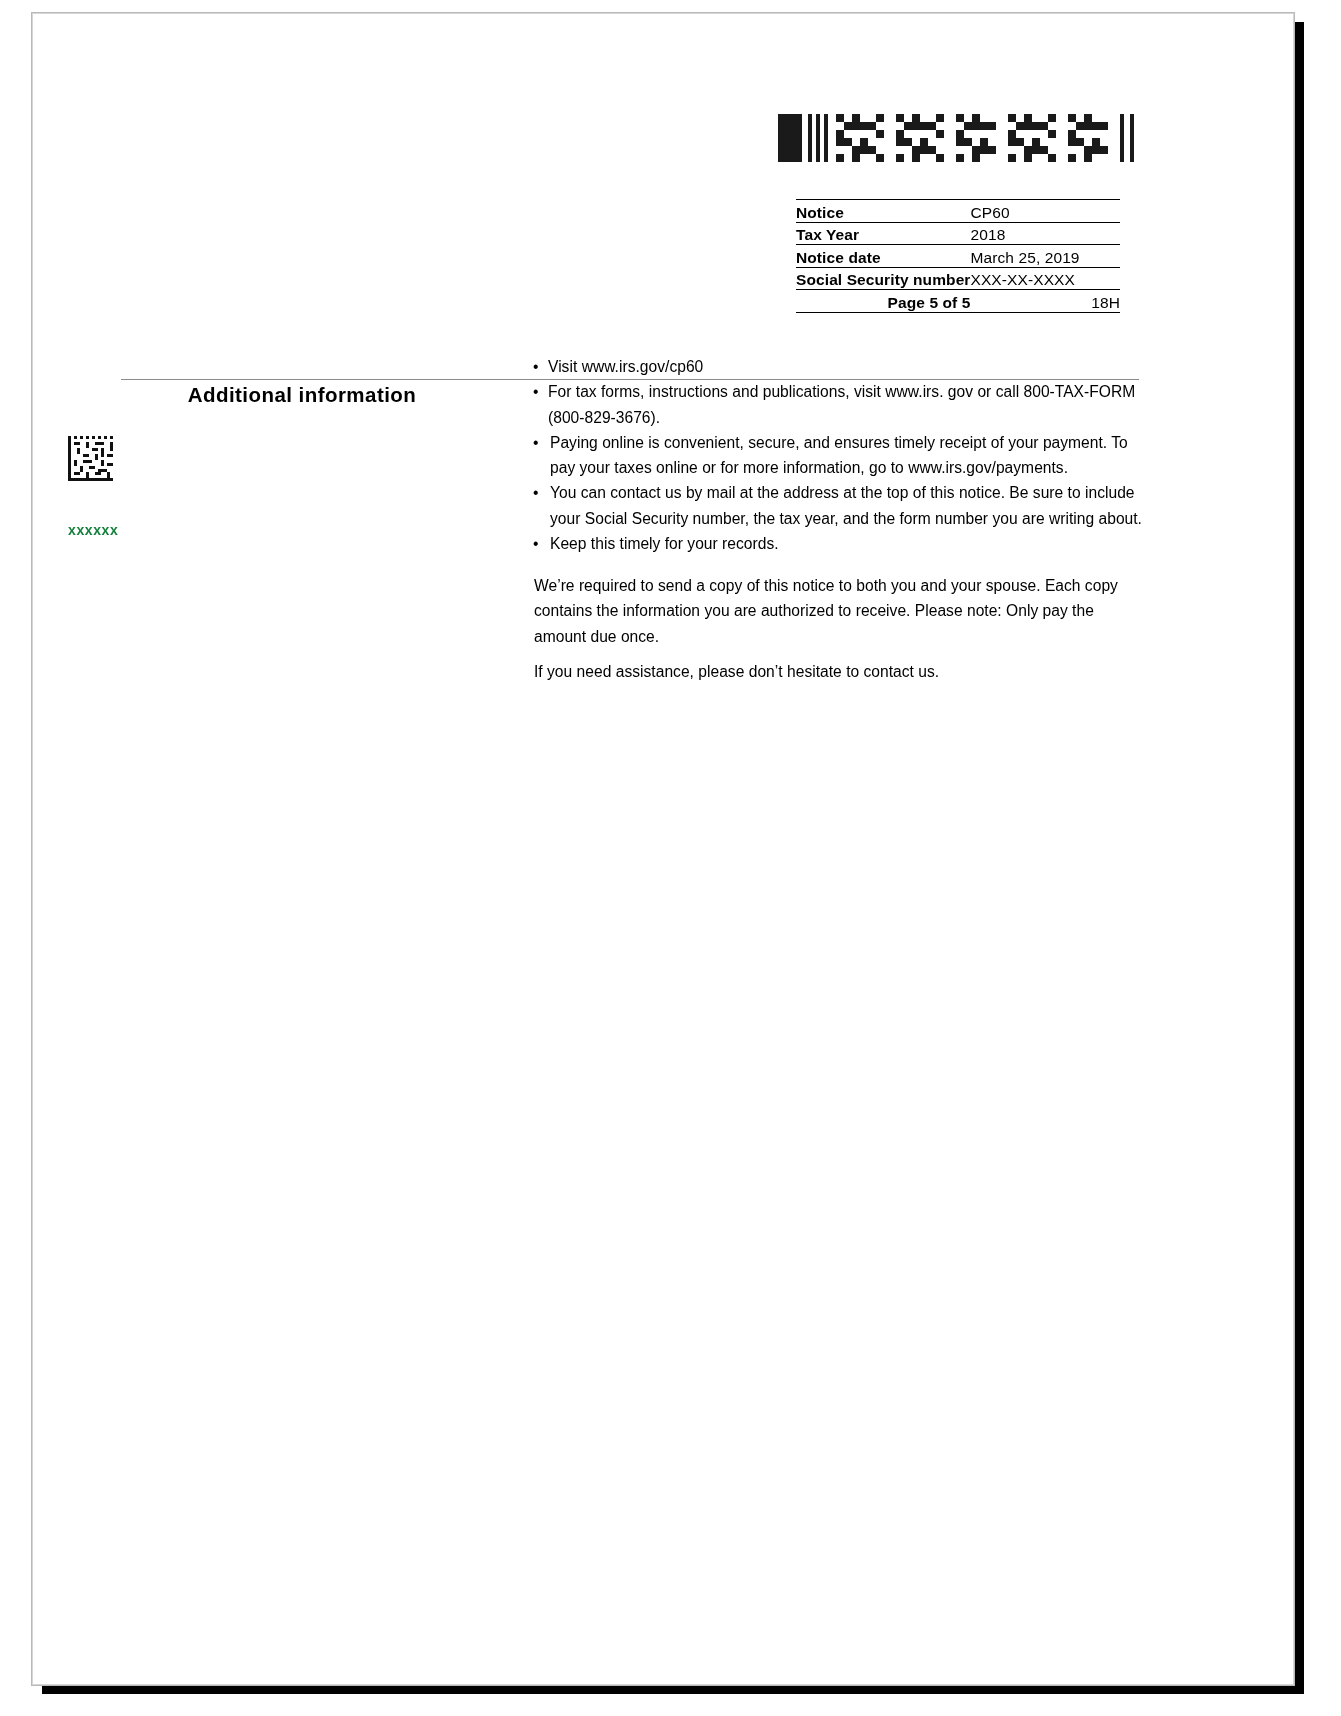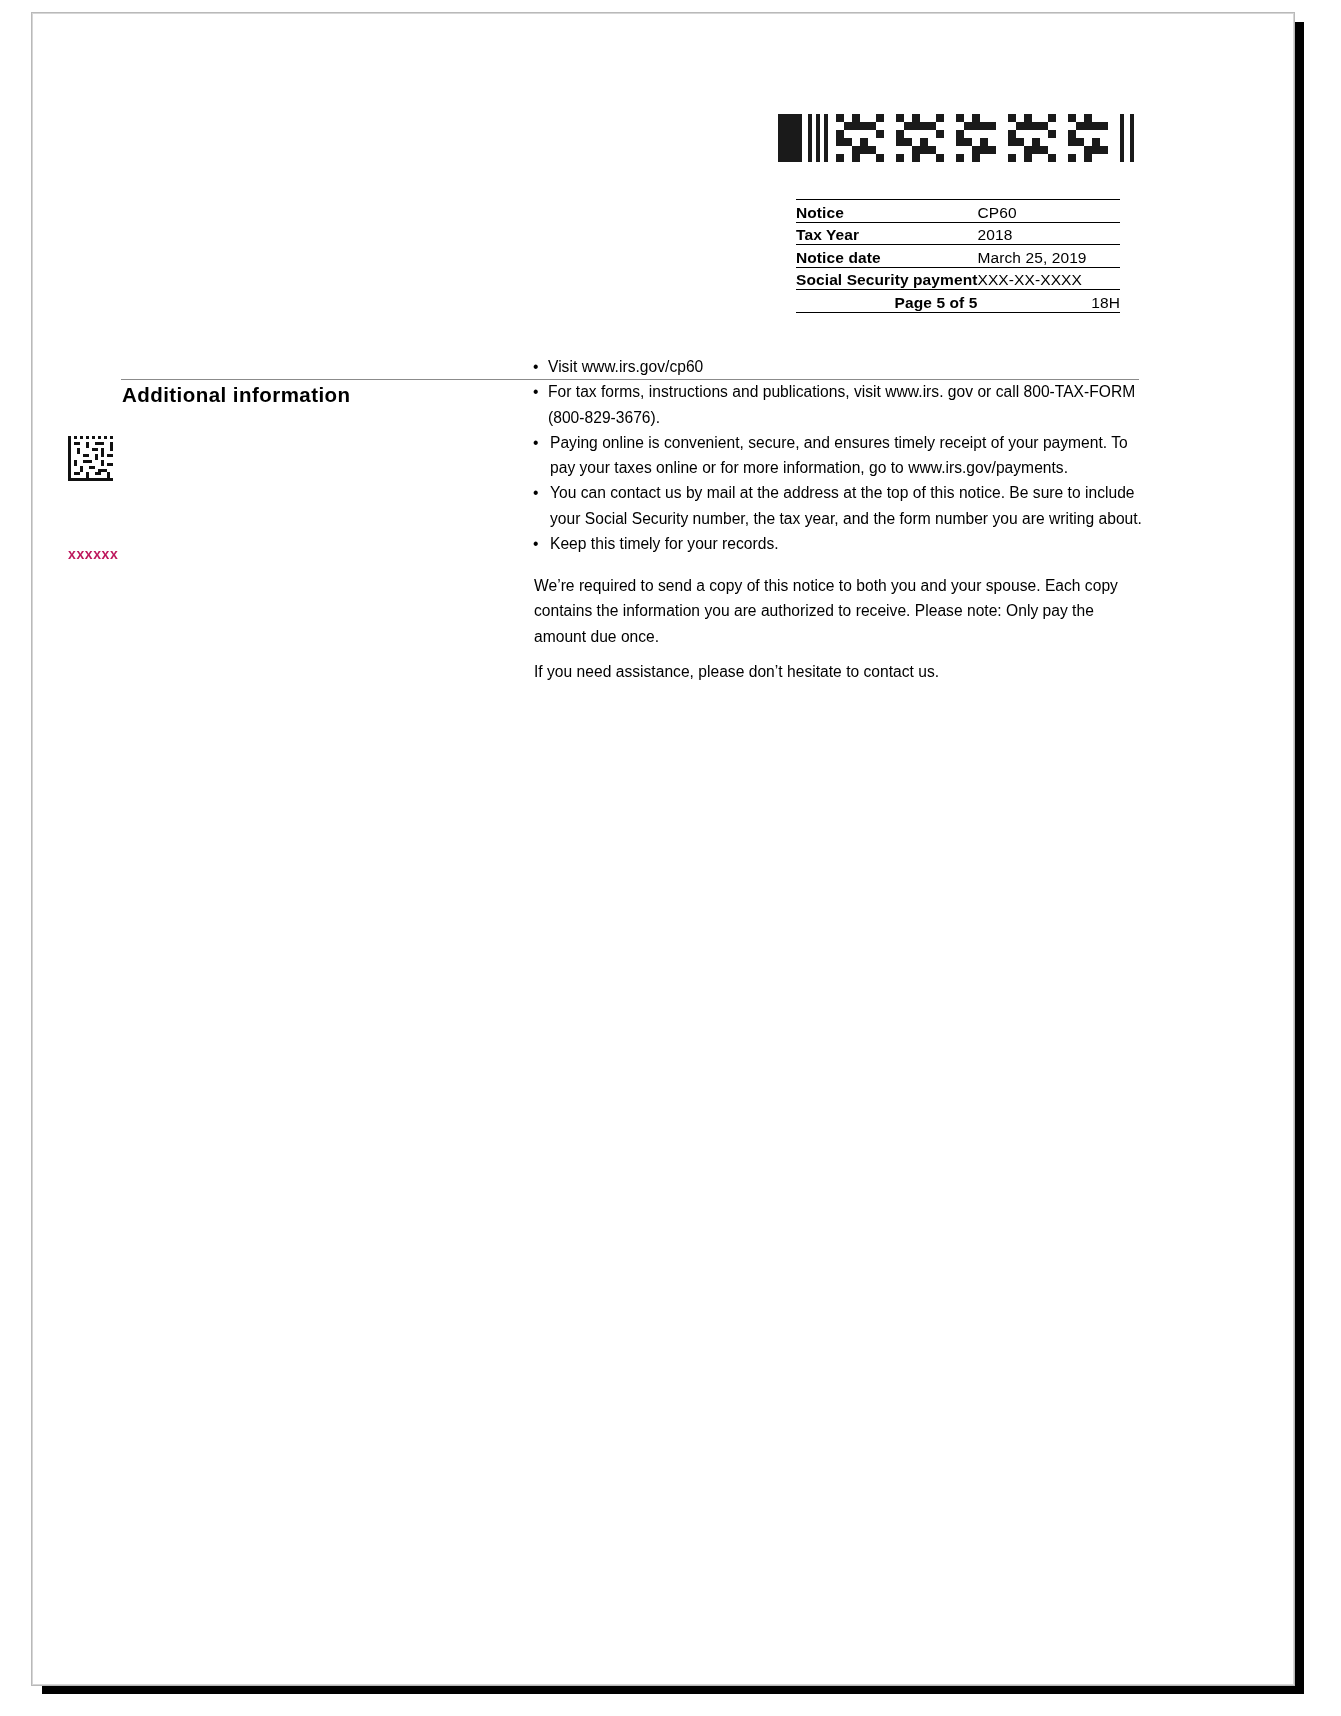--- a/index.html
+++ b/index.html
@@ -119,43 +119,44 @@
   #section-heading {
     position: absolute;
     left: 90px;
     top: 370px;
     width: 360px;
     font-size: 20.5px;
     font-weight: bold;
     letter-spacing: 0.45px;
     color: #000;
     line-height: 1.15;
+    text-align: center;
   }
 
   
   #left-datamatrix {
     position: absolute;
     left: 36px;
     top: 423px;
     width: 45px;
     height: 45px;
     background: #ffffff;
   }
   #left-datamatrix .dm-cell {
     position: absolute;
     background: #111111;
   }
   #left-code {
     position: absolute;
     left: 36px;
-    top: 533px;
+    top: 509px;
     font-size: 14px;
     font-weight: bold;
     letter-spacing: 0.6px;
-    color: #be185d;
+    color: #15803d;
   }
 
   
   #body-column {
     position: absolute;
     left: 500px;
     top: 341px;
     width: 612px;
   }
   ul.notice-bullets {
@@ -279,21 +280,21 @@
       </tr>
       <tr>
         <td class="lbl txt">Tax  Year</td>
         <td class="val txt">2018</td>
       </tr>
       <tr>
         <td class="lbl txt">Notice  date</td>
         <td class="val txt">March 25, 2019</td>
       </tr>
       <tr>
-        <td class="lbl txt">Social  Security  payment</td>
+        <td class="lbl txt">Social  Security  number</td>
         <td class="val txt">XXX-XX-XXXX</td>
       </tr>
       <tr>
         <td class="lbl txt">Page 5 of 5</td>
         <td class="val txt">18H</td>
       </tr>
     </tbody>
   </table>
 
   <div id="section-rule"></div>

